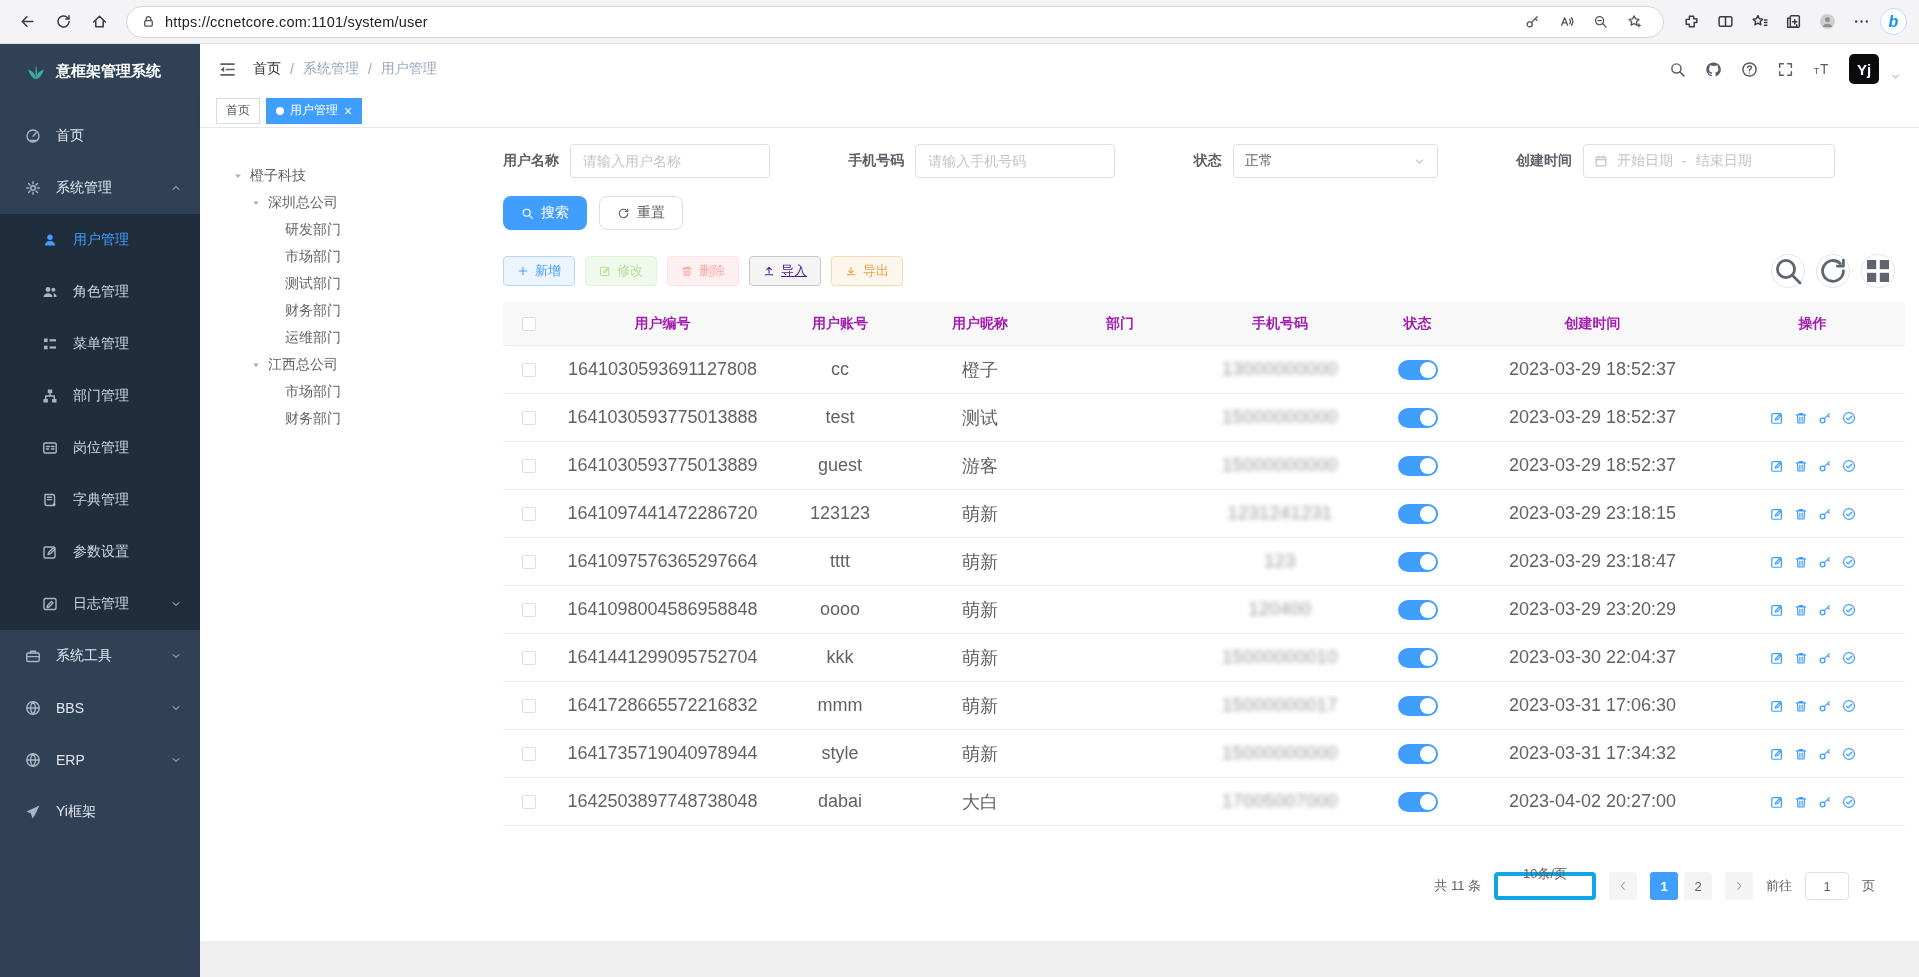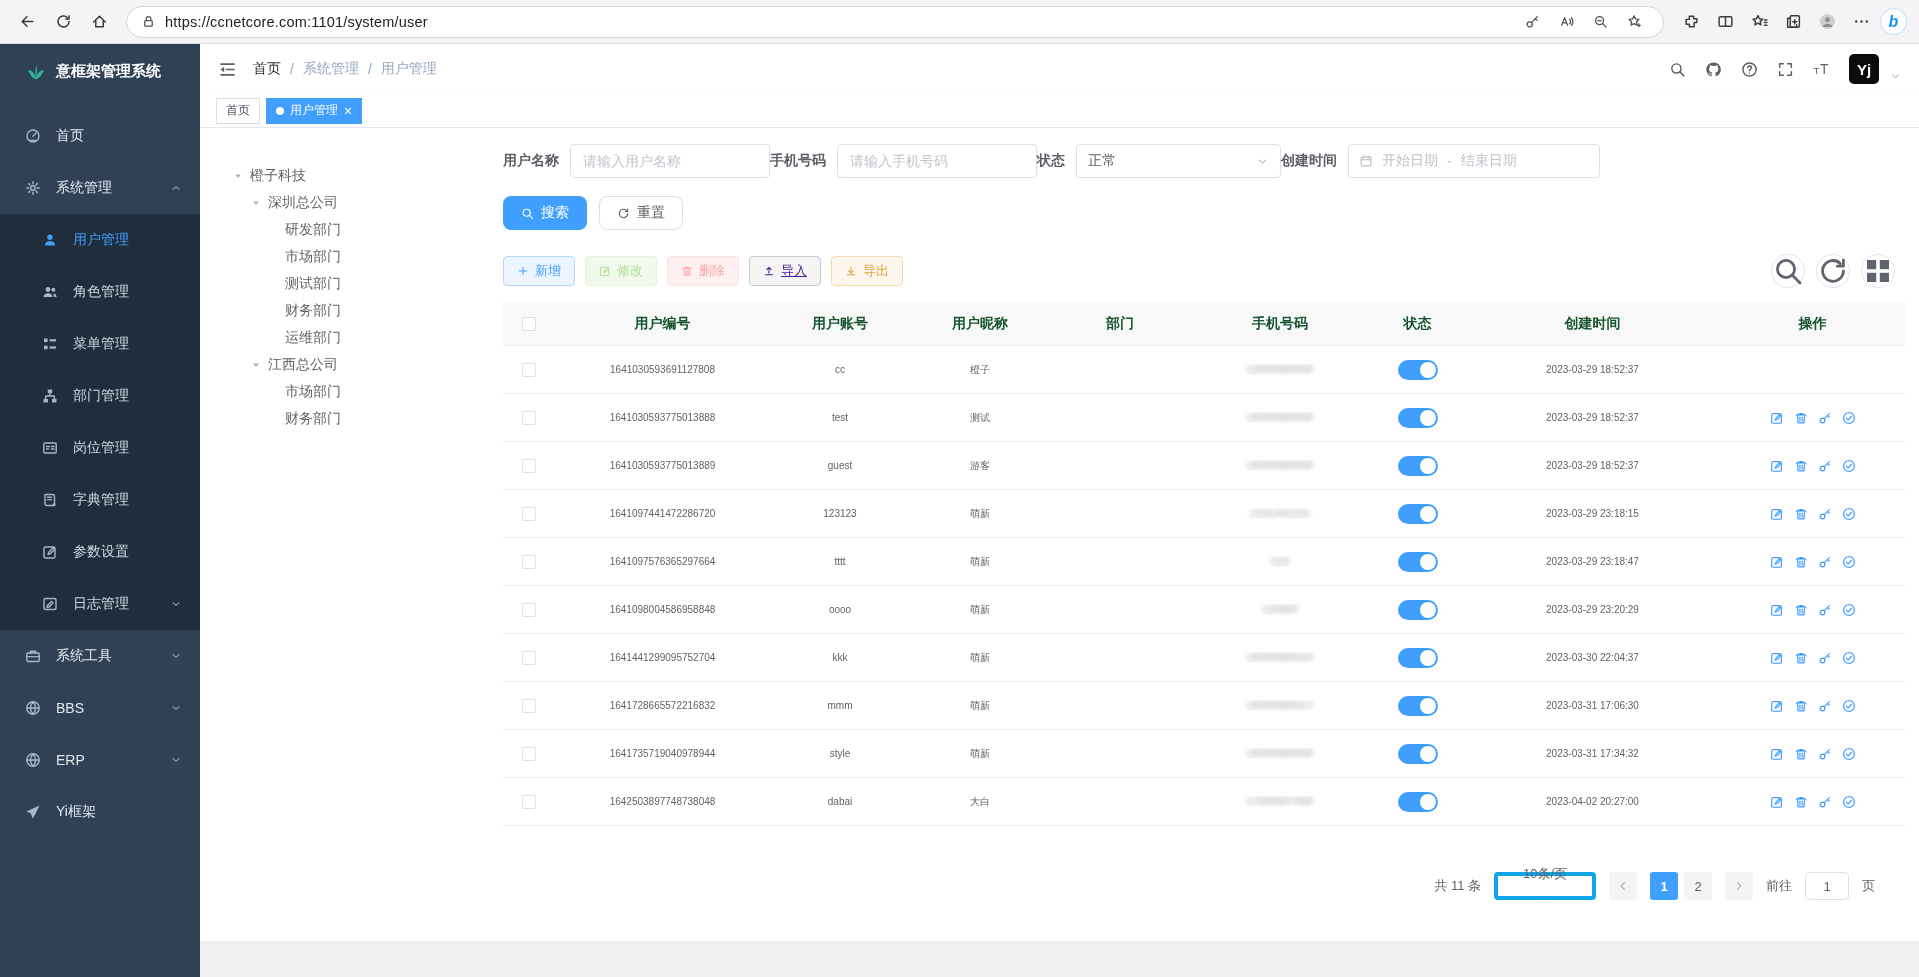--- a/index.html
+++ b/index.html
@@ -63,21 +63,21 @@
   
   .content { padding:16px 14px 0 25px; display:flex; gap:20px; background:#fff; }
   .left-panel { width:258px; flex-shrink:0; }
   .dept-search { height:34px; border:1px solid #dcdfe6; border-radius:4px; background:#fff;
                  display:flex; align-items:center; gap:7px; padding:0 11px; color:#c0c4cc; font-size:14px; }
   .tree { margin-top:18px; color:#606266; }
   .tnode { height:27px; display:flex; align-items:center; gap:6px; cursor:pointer; font-size:14px; }
   .tnode .caret { color:#a9b0bc; font-size:10px; width:11px; display:flex; }
 
   .right-panel { flex:1; min-width:0; display:flex; flex-direction:column; }
-  .filter-row { display:flex; align-items:center; justify-content:flex-start; padding-right:70px; }
+  .filter-row { display:flex; align-items:center; justify-content:space-between; padding-right:70px; }
   .fgroup { display:flex; align-items:center; gap:11px; }
   .flabel { font-weight:bold; color:#5c6066; white-space:nowrap; }
   .f-input { width:200px; height:34px; border:1px solid #dcdfe6; border-radius:4px; padding:0 12px;
              font-size:14px; color:#606266; outline:none; font-family:inherit; }
   .f-input::placeholder { color:#c0c4cc; }
   .f-select { width:205px; height:34px; border:1px solid #dcdfe6; border-radius:4px; background:#fff;
               display:flex; align-items:center; justify-content:space-between; padding:0 11px;
               color:#606266; cursor:pointer; }
   .f-select .icon { color:#c0c4cc; font-size:13px; }
   .f-range { width:252px; height:34px; border:1px solid #dcdfe6; border-radius:4px; background:#fff;
@@ -99,23 +99,23 @@
   .tb-success { color:#b3e19d; background:#f0f9eb; border-color:#e1f3d8; }
   .tb-danger  { color:#f9a7a7; background:#fef0f0; border-color:#fde2e2; }
   .tb-info    { color:#4c1d95; background:#f4f4f5; border-color:#c8c9cc;text-decoration:underline; }
   .tb-warning { color:#e6a23c; background:#fdf6ec; border-color:#f5dab1; }
   .tool-circles { margin-left:auto; display:flex; gap:11px; }
   .circle { width:34px; height:34px; border-radius:50%; border:1px solid #e2e5ea; background:#fff;
             display:flex; align-items:center; justify-content:center; color:#5f6470; font-size:15px; cursor:pointer; }
 
   .table { margin-top:14px; }
   .thead { display:flex; height:44px; align-items:center; background:#f8f8f9;
-           border-bottom:1px solid #ebeef5; font-weight:bold; color:#14532d; font-size:14px; }
+           border-bottom:1px solid #ebeef5; font-weight:bold; color:#a21caf; font-size:14px; }
   .tr { display:flex; height:48px; align-items:center; border-bottom:1px solid #ebeef5;
-        font-size:10px; color:#606266; background:#fff; }
+        font-size:18px; color:#606266; background:#fff; }
   .th,.td { display:flex; align-items:center; justify-content:center; overflow:hidden; }
   .c-check{width:52px;} .c-id{width:215px;} .c-acc{width:140px;} .c-nick{width:140px;}
   .c-dept{width:140px;} .c-phone{width:180px;} .c-status{width:95px;} .c-created{width:255px;}
   .c-ops{flex:1; min-width:130px;}
   .checkbox { width:14px; height:14px; border:1px solid #dcdfe6; border-radius:2px; background:#fff; cursor:pointer; }
   .blur { filter:blur(2.6px); opacity:.55; color:#3a3f46; letter-spacing:.5px; }
   .toggle { width:40px; height:20px; border-radius:10px; background:#409eff; position:relative; cursor:pointer; }
   .toggle .knob { position:absolute; right:2px; top:2px; width:16px; height:16px; border-radius:50%; background:#fff; }
   .ops { display:flex; gap:10px; color:#409eff; }
   .ops .icon { font-size:14px; cursor:pointer; display:flex; }

